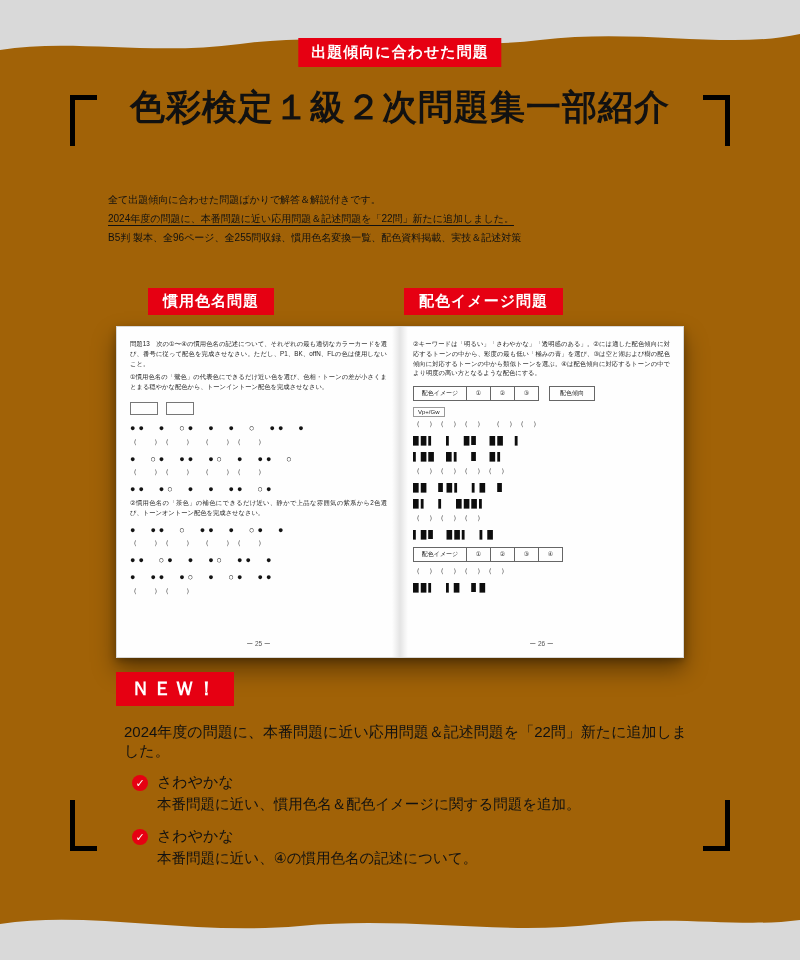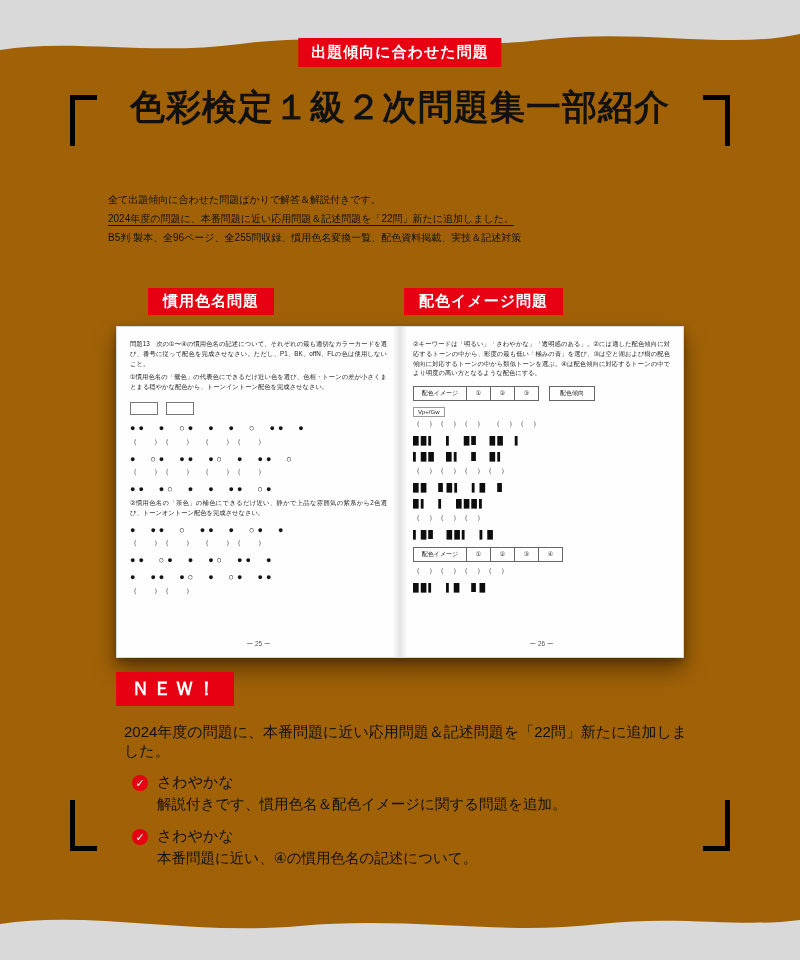--- a/index.html
+++ b/index.html
@@ -155,21 +155,21 @@
   </div>
 
   <div class="new-section">
     <span class="new-badge">ＮＥＷ！</span>
     <div class="new-lead">2024年度の問題に、本番問題に近い応用問題＆記述問題を「22問」新たに追加しました。</div>
 
     <div class="check-item">
       <span class="check-icon">✓</span>
       <span>さわやかな</span>
     </div>
-    <div class="check-desc">解説付きです、慣用色名＆配色イメージに関する問題を追加。</div>
+    <div class="check-desc">本番問題に近い、慣用色名＆配色イメージに関する問題を追加。</div>
 
     <div class="check-item">
       <span class="check-icon">✓</span>
       <span>さわやかな</span>
     </div>
     <div class="check-desc">本番問題に近い、④の慣用色名の記述について。</div>
   </div>
 
   <svg class="wave wave-bottom" width="800" height="58" viewBox="0 0 800 58" aria-hidden="true">
     <path fill="var(--wave,#d9d9d9)" d="M0,22 C90,8 190,34 300,24 C410,14 500,34 600,22 C680,13 740,26 800,18 L800,58 L0,58 Z"></path>

